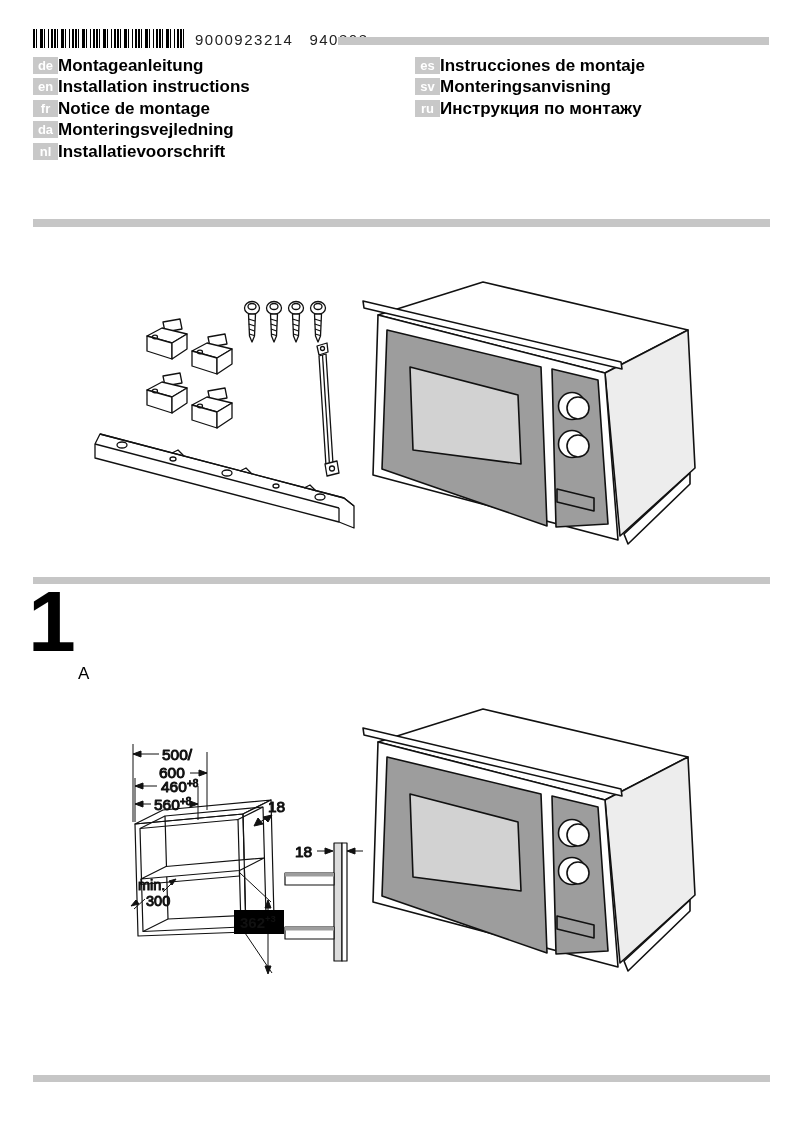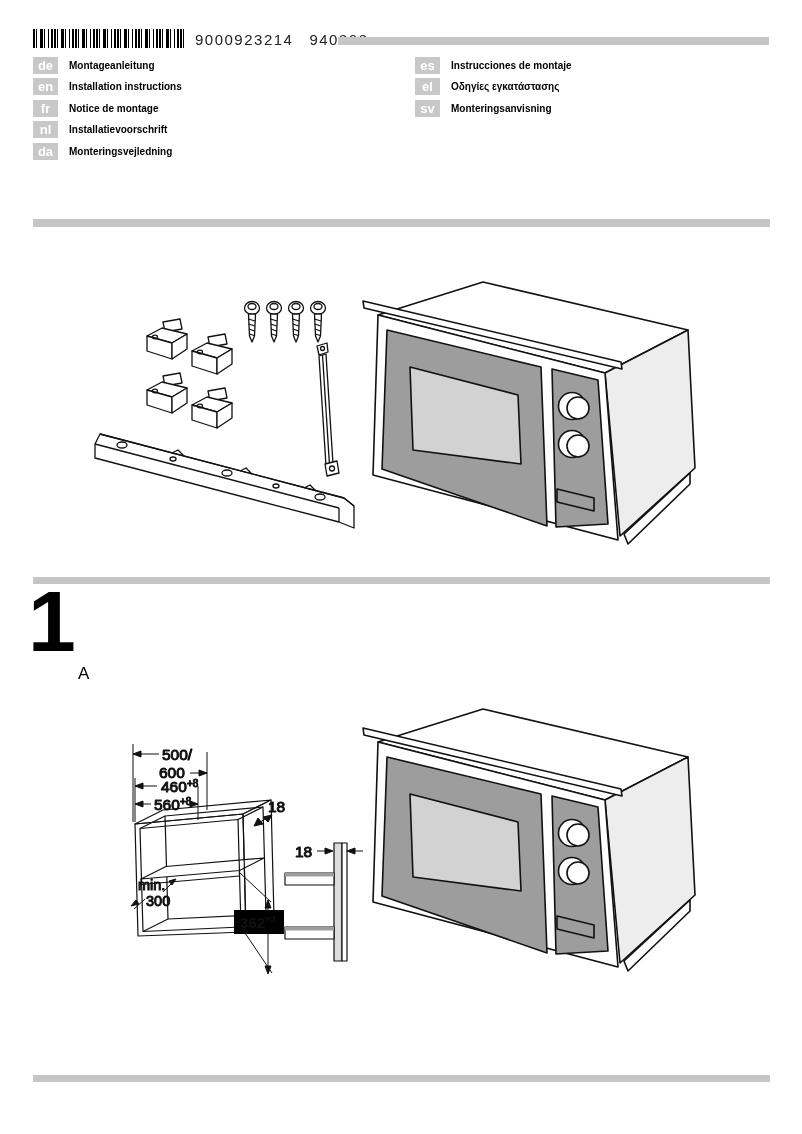--- a/index.html
+++ b/index.html
@@ -10,24 +10,24 @@
   .barcode{position:absolute;left:33px;top:29px;width:152px;height:19px;
     background:repeating-linear-gradient(90deg,
       #000 0 2px,#fff 2px 3px,#000 3px 4px,#fff 4px 7px,
       #000 7px 10px,#fff 10px 11px,#000 11px 12px,#fff 12px 15px,
       #000 15px 16px,#fff 16px 18px,#000 18px 20px,#fff 20px 21px);}
   .code-numbers{position:absolute;left:195px;top:31px;font-size:15px;color:#222;
     letter-spacing:1.5px;white-space:nowrap;}
   .code-numbers .sep{display:inline-block;width:16px;}
   .lang-col{position:absolute;top:57px;}
   .lang-col.left{left:33px;} .lang-col.right{left:415px;}
-  .lang-row{display:flex;gap:11px;margin-bottom:4.4px;}
+  .lang-row{display:flex;margin-bottom:4.4px;}
   .lang-badge{width:25px;height:17px;background:#c8c8c8;color:#fff;font-weight:700;
     font-size:13px;text-align:center;line-height:17px;flex:none;}
-  .lang-label{font-size:10px;font-weight:700;line-height:17px;white-space:nowrap;}
+  .lang-label{font-size:17px;font-weight:700;line-height:17px;white-space:nowrap;}
   .step-number{position:absolute;left:28px;top:578px;font-size:86px;font-weight:700;line-height:1;}
   .variant{position:absolute;left:78px;top:664px;font-size:17px;}
   svg text{font-family:"Liberation Sans",sans-serif;fill:#111;}
 </style>
 </head>
 <body>
 
 <div class="page">
 
   <div class="barcode"></div>
@@ -43,40 +43,40 @@
       </div>
     <div class="lang-row">
         <span class="lang-badge">en</span>
         <span class="lang-label">Installation instructions</span>
       </div>
     <div class="lang-row">
         <span class="lang-badge">fr</span>
         <span class="lang-label">Notice de montage</span>
       </div>
     <div class="lang-row">
+        <span class="lang-badge">da</span>
+        <span class="lang-label">Monteringsvejledning</span>
+      </div>
+    <div class="lang-row">
         <span class="lang-badge">nl</span>
         <span class="lang-label">Installatievoorschrift</span>
       </div>
-    <div class="lang-row">
-        <span class="lang-badge">da</span>
-        <span class="lang-label">Monteringsvejledning</span>
-      </div>
   </div>
   <div class="lang-col right">
     <div class="lang-row">
         <span class="lang-badge">es</span>
         <span class="lang-label">Instrucciones de montaje</span>
       </div>
     <div class="lang-row">
-        <span class="lang-badge">el</span>
-        <span class="lang-label">Οδηγίες εγκατάστασης</span>
-      </div>
-    <div class="lang-row">
         <span class="lang-badge">sv</span>
         <span class="lang-label">Monteringsanvisning</span>
+      </div>
+    <div class="lang-row">
+        <span class="lang-badge">ru</span>
+        <span class="lang-label">Инструкция по монтажу</span>
       </div>
   </div>
 
   <div class="gray-bar" style="left:33px;top:219px;width:737px;height:8px;"></div>
 
   <svg class="abs" style="left:92px;top:288px;" width="280" height="255" viewBox="0 0 280 255">
     <g stroke="#111" stroke-width="1.3" fill="none" stroke-linejoin="round">
 
       <g>
         <g transform="translate(160,0)">

